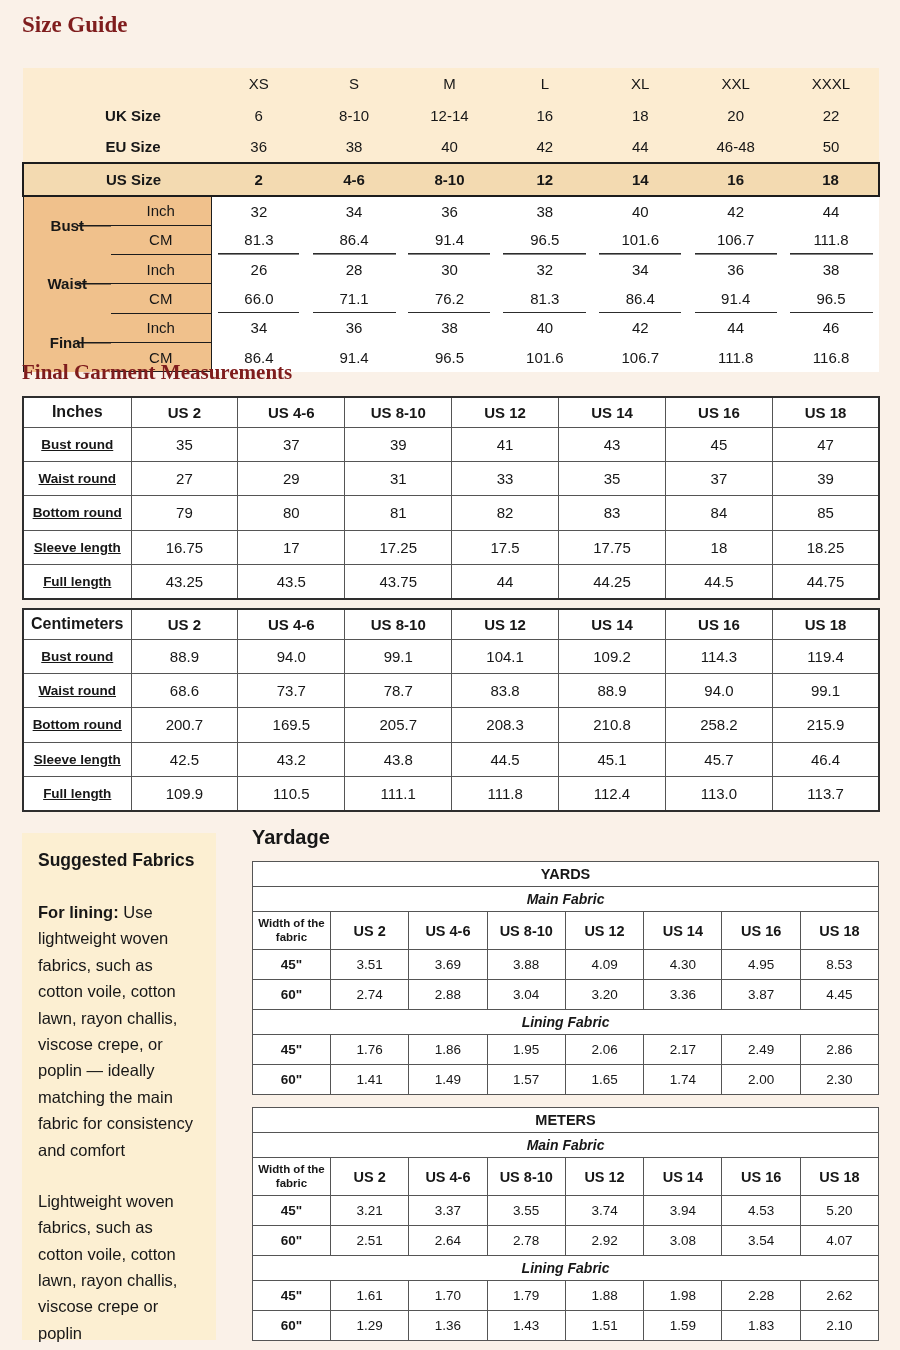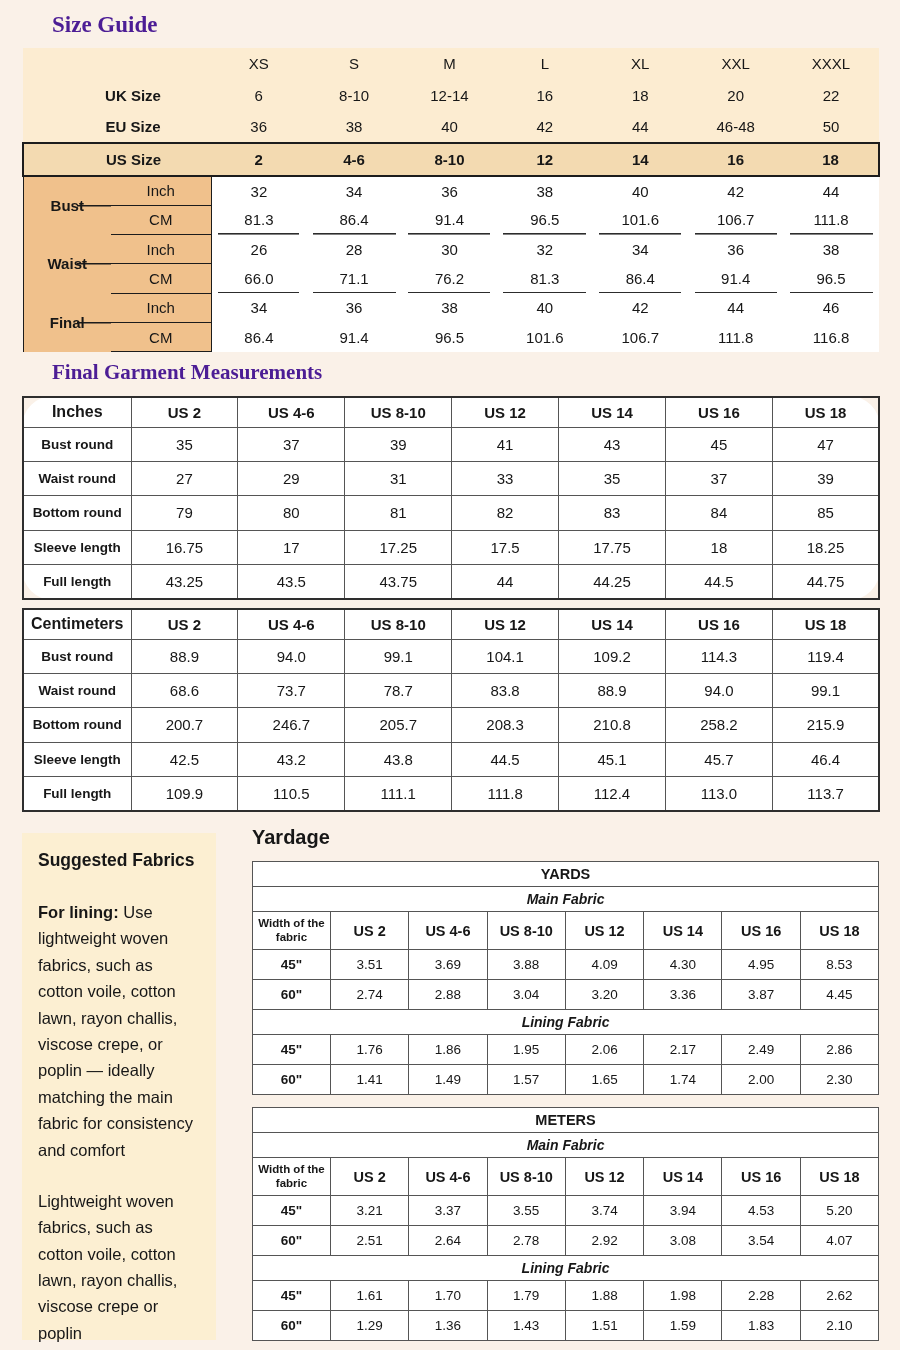--- a/index.html
+++ b/index.html
@@ -4,30 +4,30 @@
 <style>
   * { margin:0; padding:0; box-sizing:border-box; }
   body { font-family:"Liberation Sans", sans-serif; color:#171717; }
   .page {
     position:relative; width:900px; height:1350px;
     background:#faf1e8; overflow:hidden;
   }
   .abs { position:absolute; }
 
   
-  .serif-title { font-family:"Liberation Serif", serif; font-weight:700; color:#4c1d95;margin-left:30px; }
+  .serif-title { font-family:"Liberation Serif", serif; font-weight:700; color:#7f1d1d; }
   #title-size { left:22px; top:12px; font-size:23px; }
   #title-garment { left:22px; top:360px; font-size:21px; }
   #title-yardage { left:252px; top:826px; font-size:20px; font-weight:700; }
 
   
   table { border-collapse:collapse; table-layout:fixed; }
   td, th { text-align:center; vertical-align:middle; }
 
-  #size-table { width:856px; }
+  #size-table { width:856px;margin-top:20px; }
   #size-table td { font-size:15px; }
   .top-row td { background:#fcecd1; height:32px; }
   .row-xs td { height:31px; }
   .rowlabel { font-weight:700; font-size:16px;padding-left:32px; }
   .us-row td {
     background:#f3dab1; height:33px; font-weight:700;
     border-top:2px solid #1c1c1c; border-bottom:2px solid #1c1c1c;
   }
   .us-row td:first-child { border-left:2px solid #1c1c1c; }
   .us-row td:last-child { border-right:2px solid #1c1c1c; }
@@ -50,21 +50,21 @@
   }
 
   
   .garment-table { width:856px; background:#fff; border:2px solid #2e2e2e; }
   .garment-table td, .garment-table th { border:1.5px solid #555; }
   .garment-table tr { height:34.4px; }
   .garment-table tr.ghead { height:30px; }
   .garment-table th { font-size:15px; font-weight:700; }
   .garment-table th.unit-cell { font-size:16px; }
   .garment-table td { font-size:15px; }
-  .garment-table td.rlabel { font-weight:700; font-size:13.5px; }
+  .garment-table td.rlabel { font-weight:700; font-size:13.5px;text-decoration:underline; }
 
   
   .yardage-table { width:626px; background:#fff; border:1.8px solid #3a3a3a; }
   .yardage-table td, .yardage-table th { border:1.3px solid #555; }
   .yardage-table .band td { height:25px; font-weight:700; font-size:14.5px; }
   .yardage-table .band.fabric-band td { font-style:italic; font-size:14px; }
   .yardage-table .yhead { height:38px; }
   .yardage-table .yhead th { font-size:14.5px; font-weight:700; }
   .yardage-table .yhead th.wlabel { font-size:11.5px; line-height:1.2; }
   .yardage-table .ydata { height:30px; }
@@ -75,21 +75,21 @@
   #fabrics {
     left:22px; top:833px; width:194px; height:507px;
     background:#fcefd2; padding:17px 15px 0 16px;
   }
   #fabrics h3 { font-size:17.5px; font-weight:700; margin-bottom:28px; }
   #fabrics p { font-size:16.5px; line-height:1.6; margin-bottom:25px; }
   #fabrics .b { font-weight:700; }
 
   #yards-table { left:252px; top:861px; }
   #meters-table { left:252px; top:1107px; }
-  #garment-in { left:22px; top:396px;border-radius:31px; }
+  #garment-in { left:22px; top:396px; }
   #garment-cm { left:22px; top:608px; }
   #size-table-wrap { left:22px; top:48px; }
 </style>
 </head>
 <body>
 
 <div class="page">
 
   <h1 class="abs serif-title" id="title-size">Size Guide</h1>
 
@@ -329,21 +329,21 @@
           <td>73.7</td>
           <td>78.7</td>
           <td>83.8</td>
           <td>88.9</td>
           <td>94.0</td>
           <td>99.1</td>
         </tr>
         <tr>
           <td class="rlabel">Bottom round</td>
           <td>200.7</td>
-          <td>246.7</td>
+          <td>169.5</td>
           <td>205.7</td>
           <td>208.3</td>
           <td>210.8</td>
           <td>258.2</td>
           <td>215.9</td>
         </tr>
         <tr>
           <td class="rlabel">Sleeve length</td>
           <td>42.5</td>
           <td>43.2</td>

